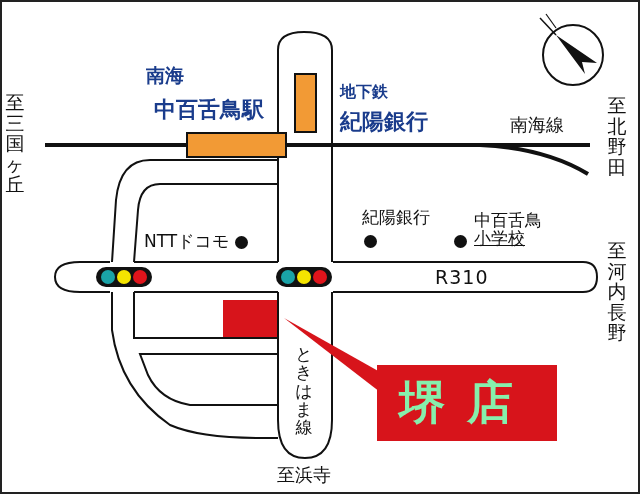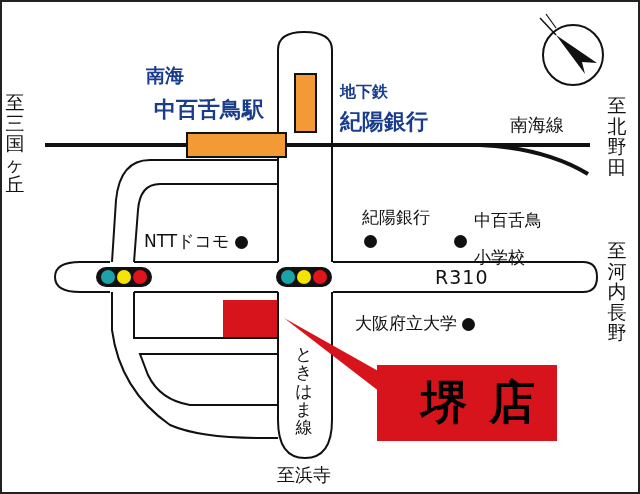--- a/index.html
+++ b/index.html
@@ -15,22 +15,22 @@
     #map svg.base { position: absolute; left: 0; top: 0; }
     .lbl { position: absolute; white-space: nowrap; line-height: 1; }
     .vert { position: absolute; width: 22px; text-align: center; line-height: 1.08; font-size: 19px; }
     .vert span { display: block; }
     .dest { font-size: 18px; }
     .station { color: #1a3c8c; font-weight: bold; }
     .landmark { font-size: 17px; }
     .dot { display: inline-block; width: 13px; height: 13px; border-radius: 50%; background: #111; vertical-align: middle; }
     .shop-label {
       position: absolute; left: 377px; top: 365px; width: 180px; height: 76px;
-      background: #d7141b; color: #000000; font-weight: bold; font-size: 46px;
-      display: flex; align-items: center; justify-content: flex-end; letter-spacing: 22px;
+      background: #d7141b; color: #86efac; font-weight: bold; font-size: 46px;
+      display: flex; align-items: center; justify-content: flex-start; letter-spacing: 22px;
     }
     .shop-label span { margin-left: 22px; }
     .road-name { font-size: 19px; letter-spacing: 1px; }
   </style>
 </head>
 <body>
 
 <div id="map">
 
   <svg class="base" width="640" height="494" viewBox="0 0 640 494">
@@ -132,24 +132,20 @@
   <div class="lbl landmark" style="left:144px; top:233px;">
     <span>NTTドコモ</span>
     <span class="dot"></span>
   </div>
   <div class="lbl landmark" style="left:362px; top:210px;font-family:Liberation Mono, monospace;">
     <div>紀陽銀行</div>
   </div>
   <span class="dot" style="position:absolute; left:364px; top:235px;"></span>
   <div class="lbl landmark" style="left:474px; top:212px;">
     <div>中百舌鳥</div>
-    <div style="margin-top:20px;">小学校</div>
+    <div style="margin-top:1px;text-decoration:underline;">小学校</div>
   </div>
   <span class="dot" style="position:absolute; left:454px; top:235px;"></span>
-  <div class="lbl landmark" style="left:355px; top:315px;">
-    <span>大阪府立大学</span>
-    <span class="dot"></span>
-  </div>
 
   <div class="shop-label">
     <span>堺店</span>
   </div>
 </div>
 
 </body></html>

